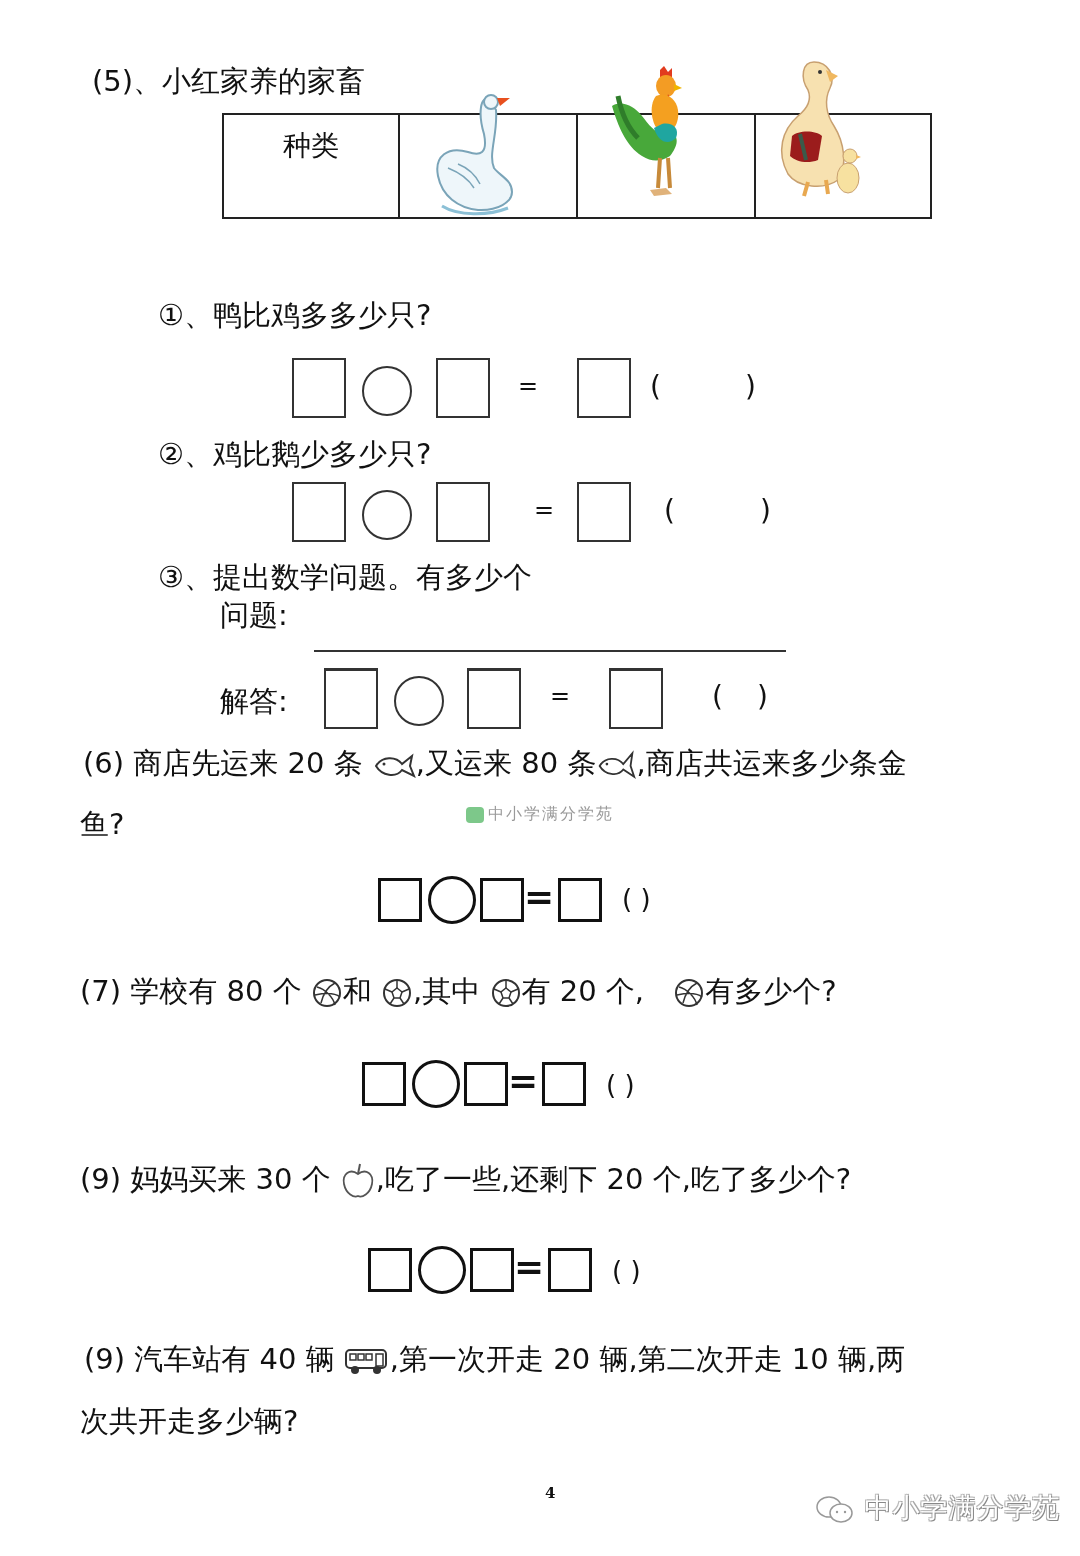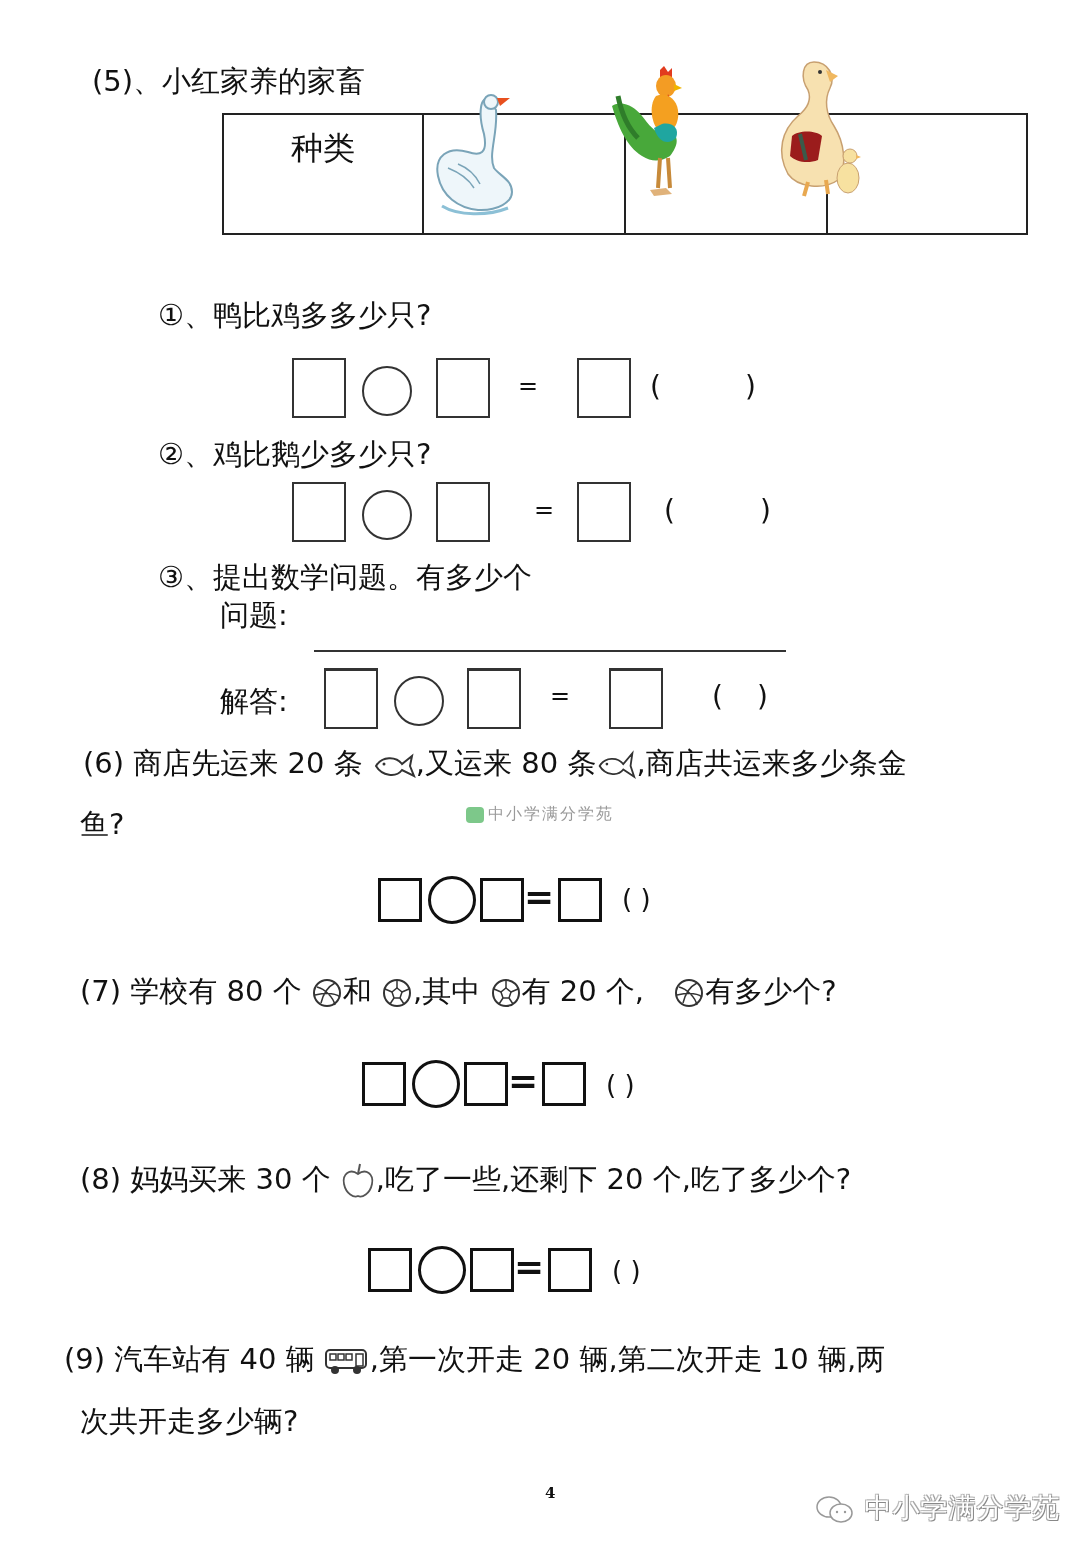--- a/index.html
+++ b/index.html
@@ -2,21 +2,21 @@
 <html><head>
 <meta charset="utf-8">
 <style>
   html, body { margin:0; padding:0; background:#ffffff; }
   body { width:1080px; height:1556px; position:relative; overflow:hidden;
          font-family:"DejaVu Sans","Liberation Sans",sans-serif; color:#111; }
   .abs { position:absolute; }
   .txt { font-size:29px; white-space:nowrap; letter-spacing:0px; }
   .q5title { left:92px; top:62px; }
   table.livestock { position:absolute; left:222px; top:113px; border-collapse:collapse; }
-  table.livestock td { border:2px solid #222; text-align:center; font-size:32px; padding:16px; }
+  table.livestock td { border:2px solid #222; text-align:center; font-size:28px; padding:4px; }
   .r1 td { height:86px; }
   .r2 td { height:54px; }
   .c1 { width:166px; } .c2 { width:168px; } .c3 { width:168px; } .c4 { width:166px; }
   .hdr { vertical-align:top; padding-top:12px !important; }
   .animal { position:absolute; }
   .box { position:absolute; border:2px solid #333; background:#fff; }
   .circ { position:absolute; border:2px solid #333; border-radius:50%; background:#fff; }
   .thick { border-width:3px; border-color:#111; }
   .sym { position:absolute; font-size:28px; }
   .line { position:absolute; border-bottom:2px solid #333; }
@@ -150,35 +150,35 @@
 </div>
 
 <div class="box thick" style="left:362px;top:1062px;width:38px;height:38px"></div>
 <div class="circ thick" style="left:412px;top:1060px;width:42px;height:42px"></div>
 <div class="box thick" style="left:464px;top:1062px;width:38px;height:38px"></div>
 <div class="sym" style="left:508px;top:1060px;font-size:36px;font-weight:bold">=</div>
 <div class="box thick" style="left:542px;top:1062px;width:38px;height:38px"></div>
 <div class="sym" style="left:606px;top:1070px;font-size:26px">(   )</div>
 
 <div class="abs txt" style="left:80px;top:1160px">
-  <span>(8) 妈妈买来 30 个</span>
+  <span>(9) 妈妈买来 30 个</span>
   <svg class="icon-inline" width="36" height="38" viewBox="0 0 36 38">
       <path d="M18 12 C10 6 2 12 4 22 C6 32 14 36 18 34 C22 36 30 32 32 22 C34 12 26 6 18 12 Z" fill="none" stroke="#555" stroke-width="1.8"></path>
       <path d="M18 12 L20 2" stroke="#555" stroke-width="2"></path>
     </svg><span>,吃了一些,还剩下 20 个,吃了多少个?</span>
 </div>
 
 <div class="box thick" style="left:368px;top:1248px;width:38px;height:38px"></div>
 <div class="circ thick" style="left:418px;top:1246px;width:42px;height:42px"></div>
 <div class="box thick" style="left:470px;top:1248px;width:38px;height:38px"></div>
 <div class="sym" style="left:514px;top:1246px;font-size:36px;font-weight:bold">=</div>
 <div class="box thick" style="left:548px;top:1248px;width:38px;height:38px"></div>
 <div class="sym" style="left:612px;top:1256px;font-size:26px">(   )</div>
 
-<div class="abs txt" style="left:64px;top:1340px">
+<div class="abs txt" style="left:84px;top:1340px">
   <span>(9) 汽车站有 40 辆</span>
   <svg class="icon-inline" width="46" height="30" viewBox="0 0 46 30">
       <rect x="2" y="4" width="40" height="18" rx="4" fill="none" stroke="#333" stroke-width="2"></rect>
       <rect x="6" y="8" width="6" height="6" fill="none" stroke="#333" stroke-width="1.5"></rect>
       <rect x="14" y="8" width="6" height="6" fill="none" stroke="#333" stroke-width="1.5"></rect>
       <rect x="22" y="8" width="6" height="6" fill="none" stroke="#333" stroke-width="1.5"></rect>
       <rect x="32" y="8" width="7" height="12" fill="none" stroke="#333" stroke-width="1.5"></rect>
       <circle cx="11" cy="24" r="4" fill="#333"></circle>
       <circle cx="33" cy="24" r="4" fill="#333"></circle>
     </svg><span>,第一次开走 20 辆,第二次开走 10 辆,两</span>

